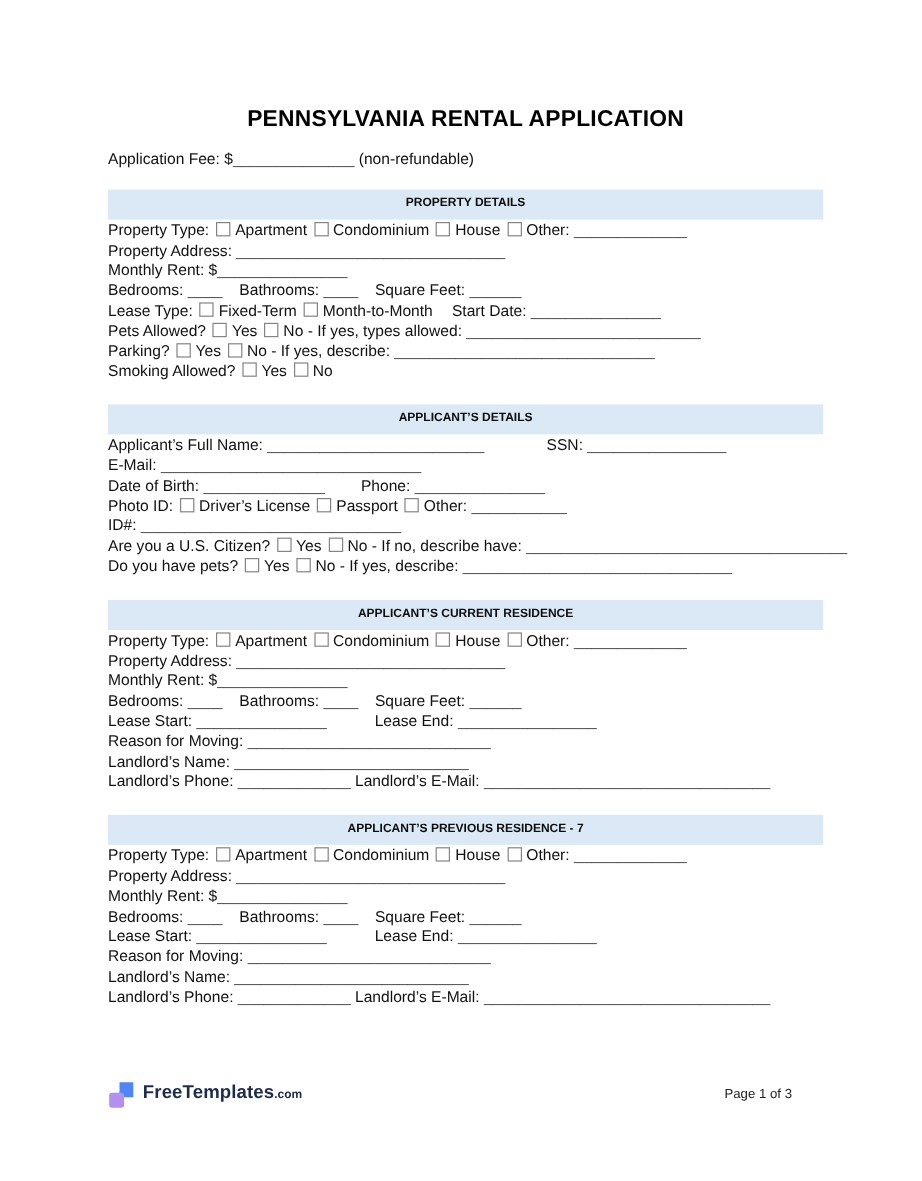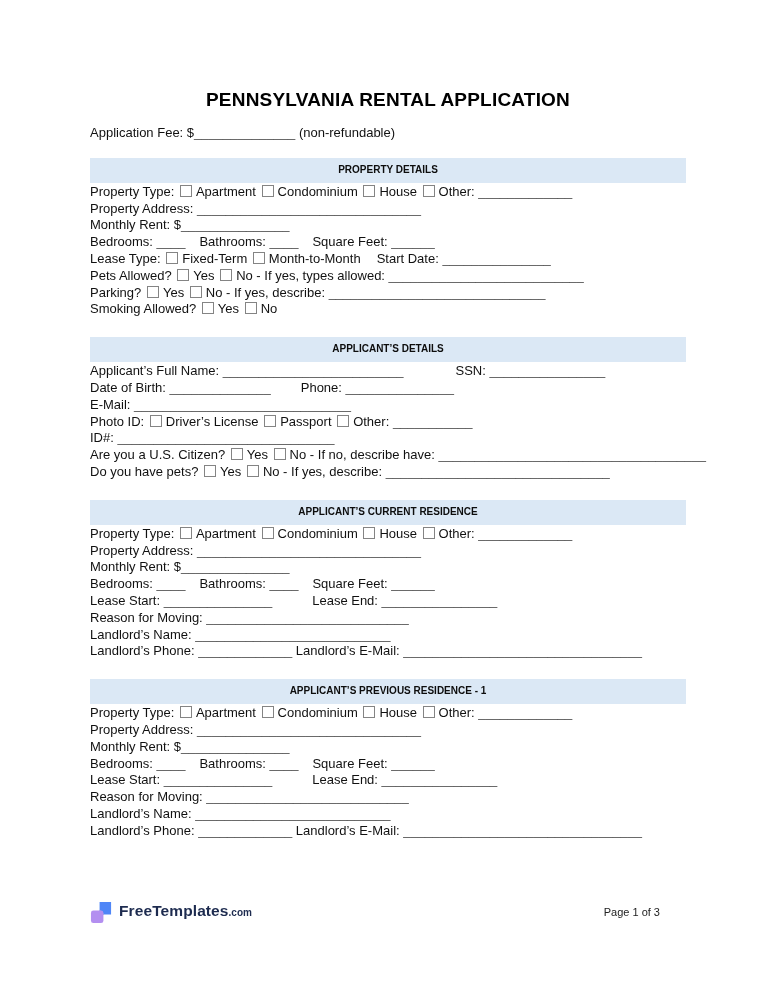--- a/index.html
+++ b/index.html
@@ -121,27 +121,27 @@
     <div class="bar">
       <span>APPLICANT’S DETAILS</span>
     </div>
     <div class="section-body">
       <div class="row">
         <span>Applicant’s Full Name:</span>
         <span class="blank">_________________________</span><span class="ml-ssn">SSN:</span>
         <span class="blank">________________</span>
       </div>
       <div class="row">
+        <span>E-Mail:</span>
+        <span class="blank">______________________________</span>
+      </div>
+      <div class="row">
         <span>Date of Birth:</span>
         <span class="blank">______________</span><span class="ml-phone">Phone:</span>
         <span class="blank">_______________</span>
-      </div>
-      <div class="row">
-        <span>E-Mail:</span>
-        <span class="blank">______________________________</span>
       </div>
       <div class="row">
         <span>Photo ID:</span>
         <span class="cb"></span><span>Driver’s License</span>
         <span class="cb"></span><span>Passport</span>
         <span class="cb"></span><span>Other:</span>
         <span class="blank">___________</span>
       </div>
       <div class="row">
         <span>ID#:</span>
@@ -201,21 +201,21 @@
       </div>
       <div class="row">
         <span>Landlord’s Phone:</span>
         <span class="blank">_____________</span>
         <span>Landlord’s E-Mail:</span>
         <span class="blank">_________________________________</span>
       </div>
     </div>
 
     <div class="bar">
-      <span>APPLICANT’S PREVIOUS RESIDENCE - 1</span>
+      <span>APPLICANT’S PREVIOUS RESIDENCE - 7</span>
     </div>
     <div class="section-body last">
       <div class="row">
         <span>Property Type:</span>
         <span class="cb"></span><span>Apartment</span>
         <span class="cb"></span><span>Condominium</span>
         <span class="cb"></span><span>House</span>
         <span class="cb"></span><span>Other:</span>
         <span class="blank">_____________</span>
       </div>

